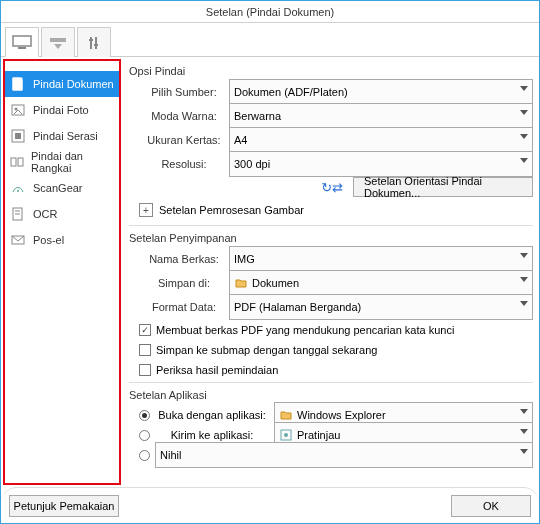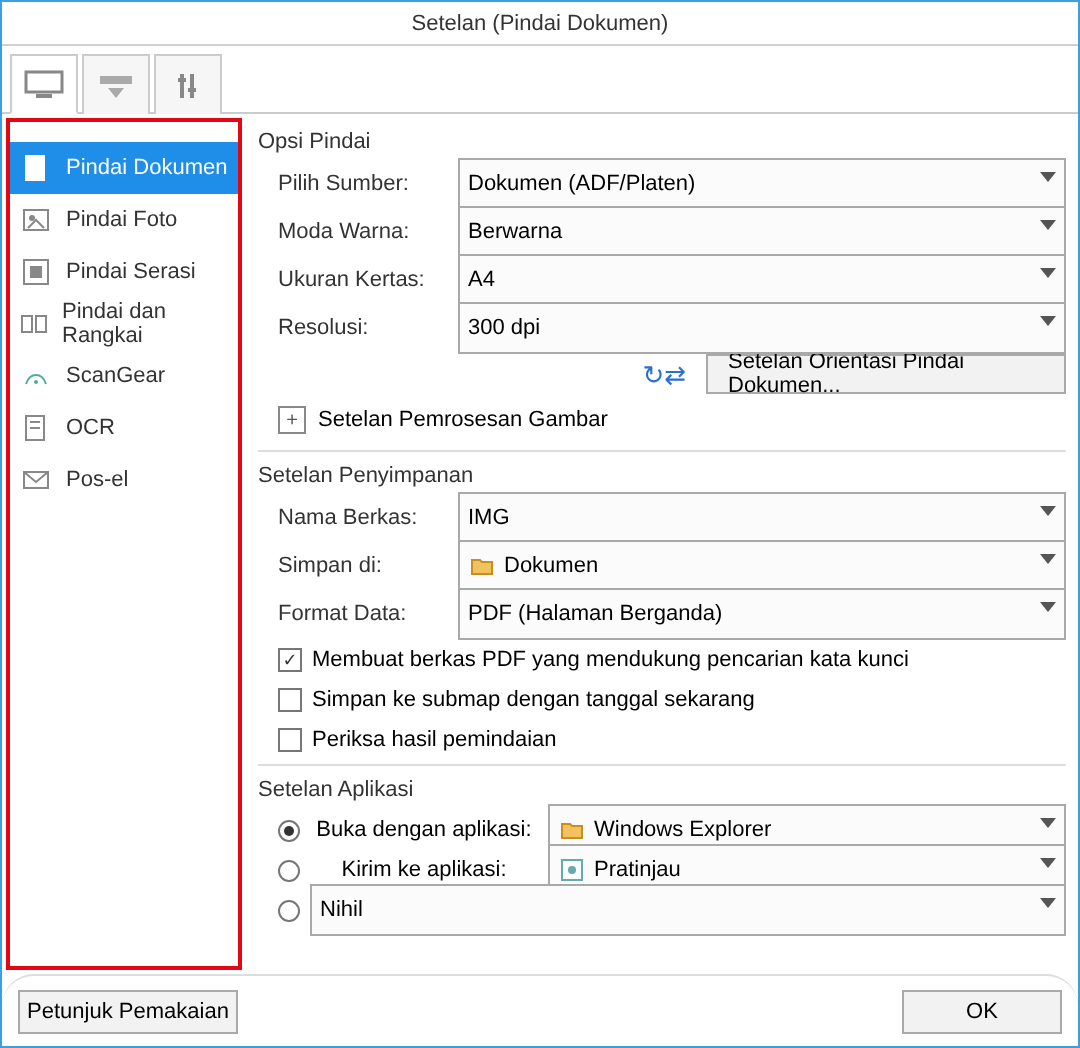--- a/index.html
+++ b/index.html
@@ -10,21 +10,21 @@
 .tab { width: 34px; height: 30px; border: 1px solid #ccc; background: #f6f6f6; display: flex; align-items: center; justify-content: center; margin-right: 2px; border-bottom: none; position: relative; top: 1px; }
 .tab.active { background: #fff; border-bottom: 1px solid #fff; }
 .tab svg { display: block; }
 .body { flex: 1; display: flex; overflow: hidden; }
 .sidebar { width: 118px; border: 2px solid #e30613; border-right: 2px solid #e30613; margin: 2px 0 2px 2px; display: flex; flex-direction: column; }
 .sitem { height: 26px; display: flex; align-items: center; padding: 0 4px; gap: 6px; color: #333; cursor: default; }
 .sitem.active { background: #1f8ee8; color: #fff; margin-top: 10px; }
 .sitem .ic { width: 18px; height: 18px; display: flex; align-items: center; justify-content: center; }
 .main { flex: 1; padding: 6px 6px 0 8px; overflow-y: auto; }
 .section-title { color: #333; margin: 2px 0 4px; }
-.row { display: flex; align-items: center; height: 22px; margin-bottom: 2px; }
+.row { display: flex; align-items: center; height: 22px; margin-bottom: 2px; text-align: center; }
 .row label { width: 100px; padding-left: 10px; color: #333; }
 .sel { flex: 1; height: 18px; border: 1px solid #a9a9a9; background: #fbfbfb; display: flex; align-items: center; padding: 12px 4px; font-size: 11px; position: relative; }
 .sel::after { content: ""; position: absolute; right: 4px; top: 6px; border-left: 4px solid transparent; border-right: 4px solid transparent; border-top: 5px solid #555; }
 .sel .fic { width: 14px; height: 14px; margin-right: 4px; display: inline-flex; align-items: center; justify-content: center; }
 .btn { height: 20px; border: 1px solid #a9a9a9; background: #f2f2f2; padding: 0 10px; display: inline-flex; align-items: center; justify-content: center; cursor: default; }
 .btn-wide { flex: 1; }
 .rowr { display: flex; justify-content: flex-end; margin: 2px 0 6px; gap: 6px; align-items: center; }
 .exp-row { display: flex; align-items: center; gap: 6px; margin: 2px 0 8px 10px; }
 .exp-box { width: 14px; height: 14px; border: 1px solid #888; display: flex; align-items: center; justify-content: center; font-size: 10px; color: #555; }
 hr.sep { border: none; border-top: 1px solid #ddd; margin: 2px 0 6px; }

